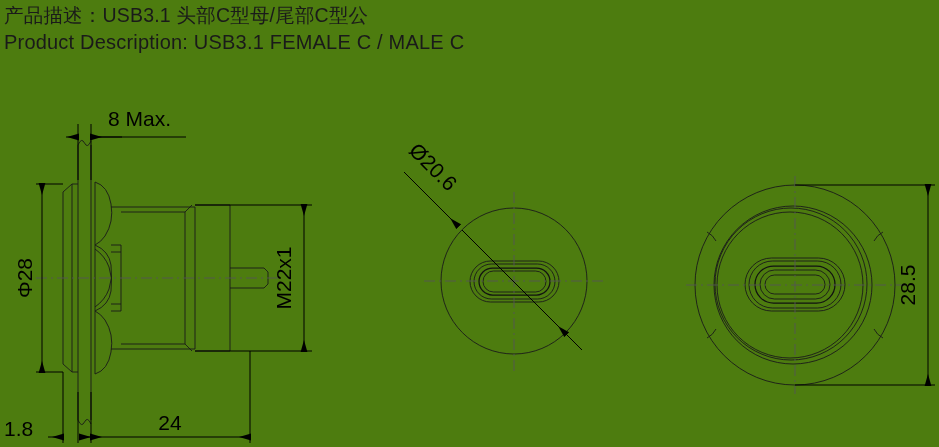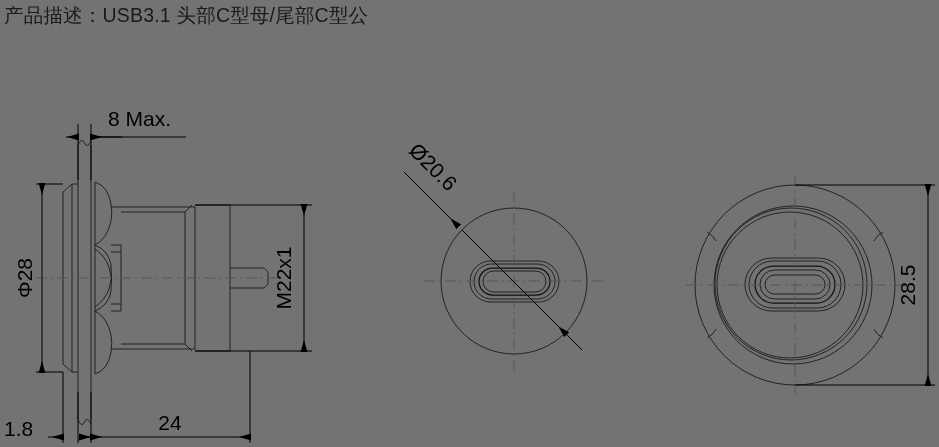--- a/index.html
+++ b/index.html
@@ -13,21 +13,21 @@
     height: 447px;
     overflow: hidden;
     font-family: "Liberation Sans", sans-serif;
     color: #000000;
     position: relative;
   }
   #sheet {
     position: relative;
     width: 939px;
     height: 447px;
-    background: #737373;
+    background: #4d7c0f;
   }
   .title-block {
     position: absolute;
     left: 4px;
     top: 2px;
     width: 700px;
   }
   .title-line {
     font-size: 20px;
     line-height: 27px;
@@ -80,20 +80,21 @@
     stroke: none;
   }
 </style>
 </head>
 <body>
 
 <div id="sheet">
 
   <div class="title-block">
     <div class="title-line cn">产品描述：USB3.1 头部C型母/尾部C型公</div>
+    <div class="title-line en">Product Description: USB3.1  FEMALE C / MALE C</div>
   </div>
 
   <svg id="drawing" viewBox="0 0 939 447">
     <defs>
       <marker id="arrIn" markerWidth="12" markerHeight="8" refX="11" refY="4" orient="auto" markerUnits="userSpaceOnUse">
         <path d="M0,4 L12,0.6 L12,7.4 Z" class="arrowfill"></path>
       </marker>
       <marker id="arrOut" markerWidth="12" markerHeight="8" refX="1" refY="4" orient="auto" markerUnits="userSpaceOnUse">
         <path d="M12,4 L0,0.6 L0,7.4 Z" class="arrowfill"></path>
       </marker>

